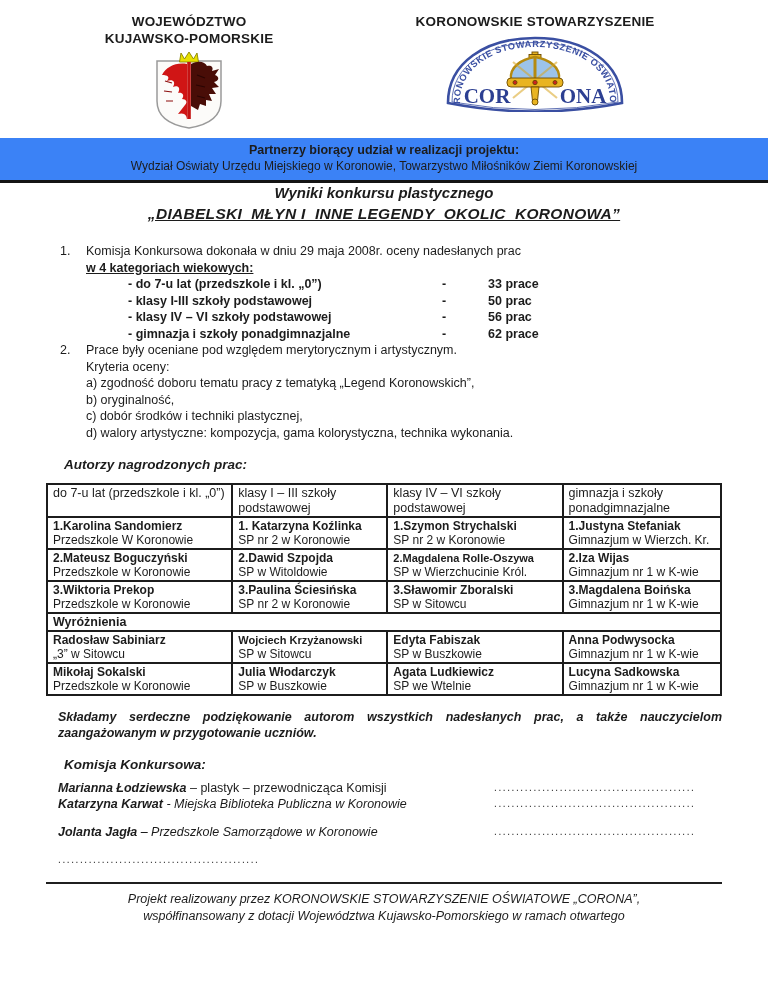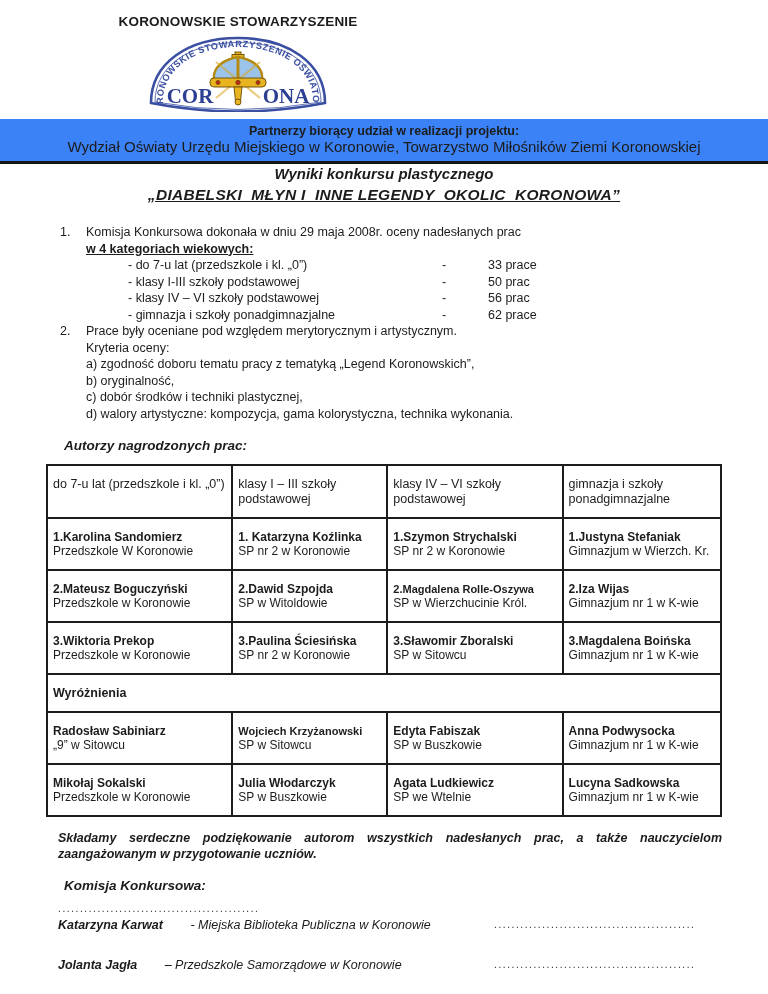--- a/index.html
+++ b/index.html
@@ -10,69 +10,86 @@
   .org-header{display:flex;justify-content:space-between;padding:0 38px;align-items:flex-start;}
   .org-block{display:flex;flex-direction:column;align-items:center;}
   .org-block.left{width:310px;}
   .org-block.right{width:400px;}
   .org-name{font-weight:bold;font-size:13.5px;line-height:17px;text-align:center;letter-spacing:.2px;}
   .logo-wrap{margin-top:4px;}
 
   
   .partners-bar{margin-top:3px;background:#3b82f6;border-bottom:3px solid #141414;text-align:center;padding:4px 10px 6px;}
   .partners-title{font-weight:bold;font-size:12.5px;line-height:16px;}
-  .partners-names{font-size:15px;line-height:16px;}
+  .partners-names{font-size:12px;line-height:16px;}
 
   
   .content{padding:0 46px;}
   .doc-title{text-align:center;font-style:italic;font-weight:bold;}
   .doc-title .t1{font-size:15px;line-height:20px;}
   .doc-title .t2{font-size:15.5px;line-height:22px;text-decoration:underline;white-space:pre-wrap;letter-spacing:.3px;}
 
   .olist{margin:18px 0 0 14px;font-size:12.5px;line-height:16.5px;}
   .oitem{display:flex;}
   .onum{flex:none;width:26px;}
   .obody{flex:1;}
   .subheading{font-weight:bold;text-decoration:underline;}
-  .cat-row{display:flex;}
+  .cat-row{display:flex;font-weight:bold;}
   .cat-label{flex:none;width:330px;padding-left:42px;box-sizing:border-box;}
   .cat-dash{flex:none;width:72px;padding-left:26px;box-sizing:border-box;}
   .cat-count{flex:none;}
 
   .section-heading{margin:16px 0 0 18px;font-weight:bold;font-style:italic;font-size:13.5px;}
 
   
   table.winners{width:100%;border-collapse:collapse;margin-top:11px;table-layout:fixed;}
-  table.winners td,table.winners th{border:2px solid #1c1c1c;padding:11px 5px;vertical-align:top;text-align:left;}
+  table.winners td,table.winners th{border:2px solid #1c1c1c;padding:1px 5px;vertical-align:top;text-align:left;}
   th.colhead{font-weight:normal;font-size:12.5px;line-height:14.5px;text-align:center;padding:2px 4px;}
   .cell-name{font-weight:bold;font-size:12px;line-height:14px;}
   .cell-school{font-size:12px;line-height:14px;}
   td.distinction{text-align:center;font-weight:bold;font-size:12.5px;padding:1px;}
 
   .note{margin:13px 0 0 12px;font-size:12.5px;line-height:16px;text-align:justify;}
   .note.thanks{font-weight:bold;font-style:italic;margin-top:13px;}
 
   
   .members{margin:8px 0 0 12px;font-size:12.5px;line-height:16px;}
   .member-row{display:flex;justify-content:space-between;align-items:flex-end;}
-  .member-row.gap{margin-top:24px;gap:30px;}
+  .member-row.gap{margin-top:12px;gap:30px;}
   .member-name{font-weight:bold;font-style:italic;}
-  .member-desc.it{font-style:italic;padding-left:24px;}
+  .member-desc.it{font-style:italic;}
   .dots{flex:none;width:202px;margin-right:26px;font-size:10px;letter-spacing:1.6px;white-space:nowrap;overflow:hidden;color:#2a2a2a;}
   .members-label{margin-top:0;}
 
   .footer-rule{border:none;border-top:2px solid #1f1f1f;margin:14px 0 7px;}
   .footer{text-align:center;font-style:italic;font-size:12.5px;line-height:16.5px;}
 </style>
 </head>
 <body>
 
 <div class="page">
 
   <div class="org-header">
+    <div class="org-block left">
+      <div class="org-name">
+        <div>WOJEWÓDZTWO</div>
+        <div>KUJAWSKO-POMORSKIE</div>
+      </div>
+      <div class="logo-wrap">
+        <svg width="76" height="80" viewBox="0 0 76 80" aria-hidden="true">
+          <path d="M6,10 h64 v40 c0,16 -13,24 -32,27 C19,74 6,66 6,50 Z" fill="#fcfbf9" stroke="#9a9a9a" stroke-width="1.5"></path>
+          <path d="M30,2 l3.5,6 4.5,-7 4.5,7 3.5,-6 1.5,9 h-19 z" fill="#e8e000" stroke="#8a8400" stroke-width="0.9"></path>
+          <rect x="36.2" y="11" width="3.6" height="57" fill="#c41212"></rect>
+          <path d="M36,13 C25,11 15,16 11,24 c6,0 8,2 5,6 c6,-2 9,1 6,6 c5,-2 8,1 5,6 c4,-1 7,2 4,6 c4,0 6,3 3,6 l-7,9 c7,-2 9,2 9,6 z" fill="#d01515"></path>
+          <path d="M14,30 l7,2 M13,40 l8,1 M15,50 l7,0" stroke="#8c0d0d" stroke-width="1.2" fill="none"></path>
+          <path d="M40,13 c8,-4 14,-2 16,2 c4,-1 7,1 5,5 l7,-2 -4,6 c5,2 4,6 -1,7 l5,5 -7,1 4,6 -7,0 3,7 -6,-1 0,6 -6,-2 -2,6 -7,-4 z" fill="#490d07"></path>
+          <path d="M46,24 l8,3 M45,34 l9,2 M46,45 l8,2" stroke="#2a0503" stroke-width="1.2" fill="none"></path>
+        </svg>
+      </div>
+    </div>
 
     <div class="org-block right">
       <div class="org-name">
         <div>KORONOWSKIE STOWARZYSZENIE</div>
       </div>
       <div class="logo-wrap">
         <svg width="184" height="78" viewBox="0 0 184 78" aria-hidden="true">
           <path d="M5,69 Q92,86 179,69 C179,29 142,4 92,4 C42,4 5,29 5,69 Z" fill="#ffffff" stroke="#3a4fa2" stroke-width="2.6"></path>
           <path d="M9,68 Q92,83 175,68 C175,32 140,8.5 92,8.5 C44,8.5 9,32 9,68 Z" fill="none" stroke="#3a4fa2" stroke-width="0.8"></path>
           <path id="sealArc" d="M17,67 C17,35 49,13 92,13 C135,13 167,35 167,67" fill="none"></path>
@@ -222,21 +239,21 @@
               <div class="cell-name">3.Magdalena Boińska</div>
               <div class="cell-school">Gimnazjum nr 1 w K-wie</div>
             </td>
       </tr>
       <tr>
         <td class="distinction" colspan="4">Wyróżnienia</td>
       </tr>
       <tr>
         <td>
               <div class="cell-name">Radosław Sabiniarz</div>
-              <div class="cell-school">„9” w Sitowcu</div>
+              <div class="cell-school">„3” w Sitowcu</div>
             </td>
         <td>
               <div class="cell-name" style="font-size:11px">Wojciech Krzyżanowski</div>
               <div class="cell-school">SP w Sitowcu</div>
             </td>
         <td>
               <div class="cell-name">Edyta Fabiszak</div>
               <div class="cell-school">SP w Buszkowie</div>
             </td>
         <td>
@@ -263,20 +280,21 @@
             </td>
       </tr>
     </tbody>
       </table>
 
     <div class="note thanks">Składamy serdeczne podziękowanie autorom wszystkich nadesłanych prac, a także nauczycielom zaangażowanym w przygotowanie uczniów.</div>
 
     <div class="section-heading">Komisja Konkursowa:</div>
     <div class="members">
       <div class="member-row">
+        <div><span class="member-name">Marianna Łodziewska</span><span class="member-desc"> – plastyk – przewodnicząca Komisji</span></div>
         <div class="dots">..........................................................</div>
       </div>
       <div class="member-row">
         <div><span class="member-name">Katarzyna Karwat</span><span class="member-desc it"> - Miejska Biblioteka Publiczna w Koronowie</span></div>
         <div class="dots">..........................................................</div>
       </div>
       <div class="member-row gap">
         <div><span class="member-name">Jolanta Jagła</span><span class="member-desc it"> – Przedszkole Samorządowe w Koronowie</span></div>
         <div class="dots">..........................................................</div>
       </div>

